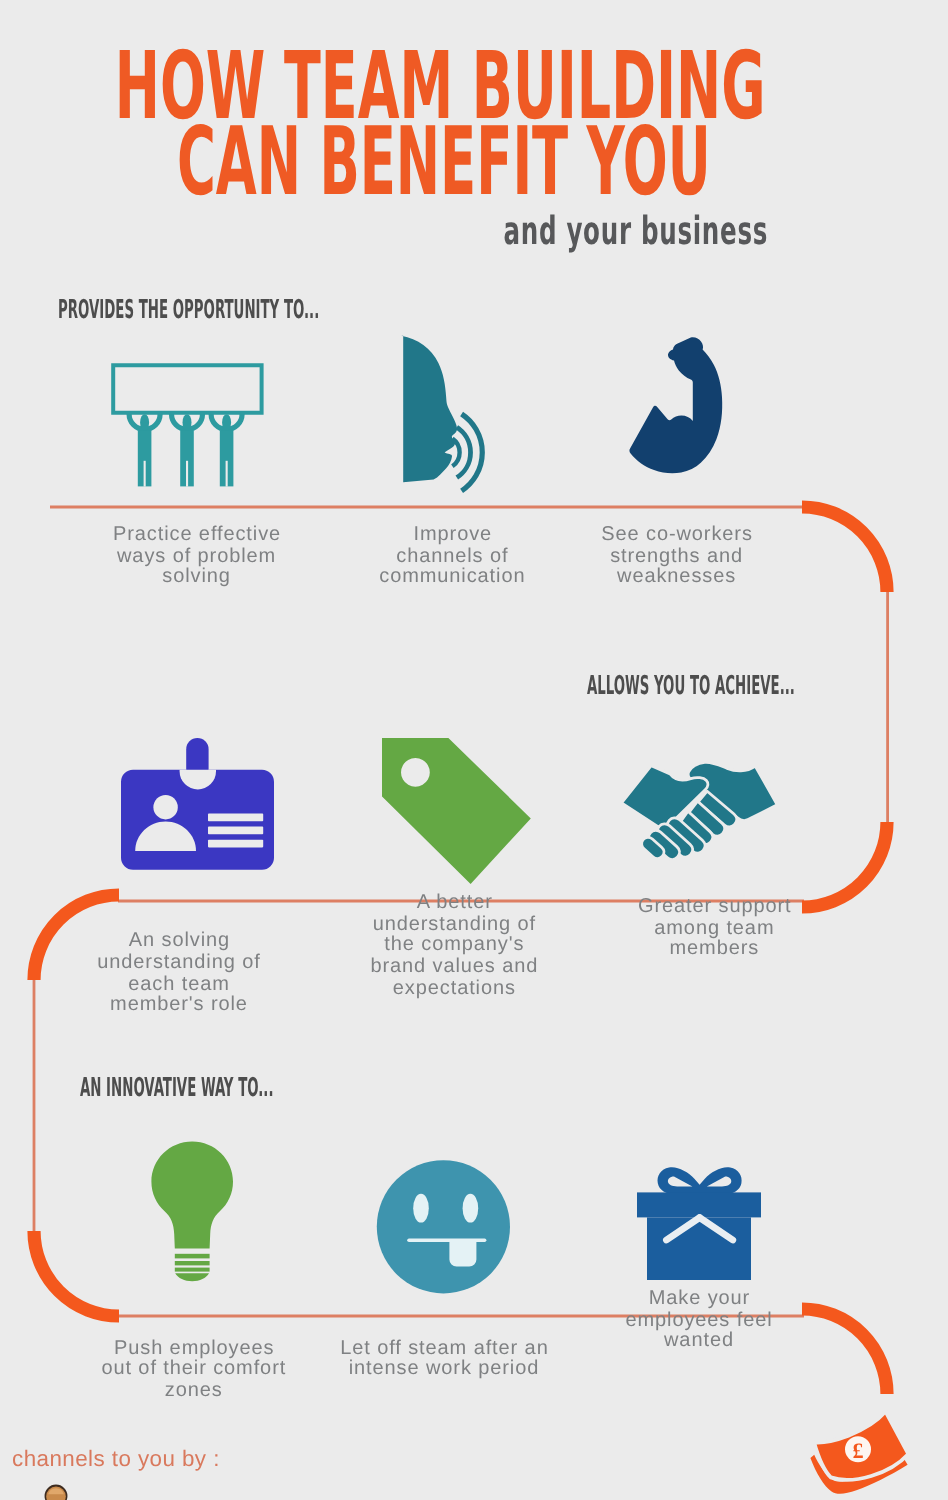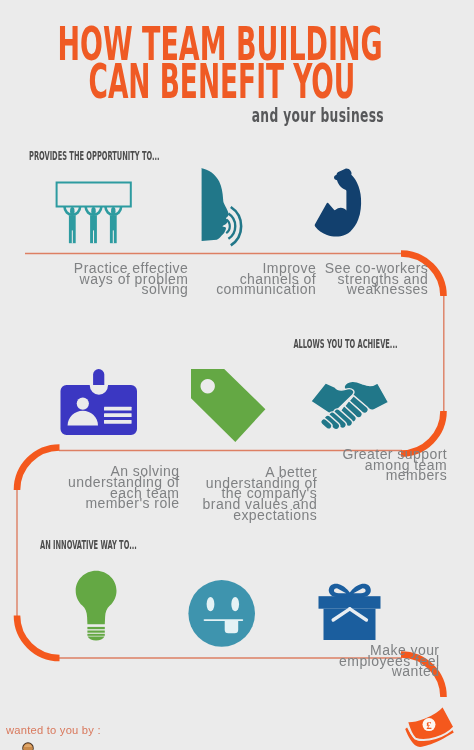--- a/index.html
+++ b/index.html
@@ -23,21 +23,21 @@
             white-space:nowrap;}
 
   
   .sechead{font-family:"DejaVu Sans Condensed","DejaVu Sans",sans-serif;
            font-weight:700;color:#4d4d4d;font-size:13px;white-space:nowrap;
            transform:scaleX(0.57);transform-origin:0 50%;position:absolute;}
   .sechead.r{transform-origin:100% 50%;}
 
   
   .cap{font-family:"Liberation Sans",sans-serif;color:#7f8183;
-       font-size:14px;line-height:10.7px;text-align:right;position:absolute;
+       font-size:10px;line-height:10.7px;text-align:center;position:absolute;
        white-space:pre-line;letter-spacing:0.45px;text-indent:0.45px;
        transform:translateX(-50%);}
 
   svg{display:block;overflow:visible;}
   .icon{position:absolute;}
 
   #brought-by{position:absolute;left:6px;top:723.5px;
        font-family:"Liberation Sans",sans-serif;color:#d9795d;
        font-size:11.2px;letter-spacing:0.22px;white-space:nowrap;}
 </style>
@@ -183,21 +183,21 @@
   <div class="cap" style="left:89.5px;top:466.3px;width:180px;">An solving
 understanding of
 each team
 member's role</div>
   <svg class="icon" style="left:190px;top:368px;" width="78" height="76" viewBox="0 0 78 76">
     <path fill="#64a844" fill-rule="evenodd" d="M1.0 1.0 H34.2 L75.4 41.2 L45.3 74.0 L2.3 31.5 L1.0 30.3 Z
          M17.7 11.0 a7.2 7.2 0 1 0 0.01 0 z"></path>
     <circle cx="17.7" cy="18.2" r="5.2" fill="#ebebeb"></circle>
   </svg>
 
-  <div class="cap" style="left:227.2px;top:467px;width:180px;">A better
+  <div class="cap" style="left:227.2px;top:447px;width:180px;">A better
 understanding of
 the company's
 brand values and
 expectations</div>
   <svg class="icon" style="left:310px;top:380px;" width="80" height="50" viewBox="0 0 80 50">
     <g fill="#217789" stroke="#ebebeb" stroke-width="1.4" stroke-linejoin="round" stroke-linecap="round">
 
       <path d="M67.6 3.0 L78.6 22.4 L64.0 29.8
         C62.2 30.7 60.4 30.3 58.6 28.8 L36.4 10.9
         C34.6 9.4 33.6 7.4 34.4 5.8 C35.4 3.6 38.6 1.5 42.4 1.2
@@ -249,30 +249,35 @@
         C11.9 42.0 10.5 38.4 7.3 35.6
         C3.2 32.0 0.7 26.8 0.7 20.8
         C0.7 9.8 9.8 0.8 21.1 0.8 Z"></path>
       <rect x="12.4" y="56.9" width="17.4" height="2.3"></rect>
       <rect x="12.4" y="60.5" width="17.4" height="2.2"></rect>
       <rect x="12.4" y="63.8" width="17.4" height="2.0"></rect>
       <path d="M12.6 66.6 h16.9 c-1.4 2.4 -4.6 4.0 -8.4 4.0 c-3.9 0 -7.1 -1.6 -8.5 -4.0 z"></path>
     </g>
   </svg>
 
+  <div class="cap" style="left:96.9px;top:669.5px;width:180px;">Push employees
+out of their comfort
+zones</div>
   <svg class="icon" style="left:188px;top:580px;" width="68" height="68" viewBox="0 0 68 68">
     <circle cx="33.7" cy="33.4" r="33.3" fill="#3e94ae"></circle>
     <g fill="#e4f2f5">
       <ellipse cx="22.5" cy="24.1" rx="3.9" ry="7.2"></ellipse>
       <ellipse cx="47.2" cy="24.1" rx="3.9" ry="7.2"></ellipse>
       <rect x="15.6" y="39.2" width="39.6" height="1.8" rx="0.9"></rect>
       <path d="M36.7 40.2 h13.5 v9.5 a3.6 3.6 0 0 1 -3.6 3.6 h-6.3 a3.6 3.6 0 0 1 -3.6 -3.6 z"></path>
     </g>
   </svg>
 
+  <div class="cap" style="left:222px;top:669.5px;width:180px;">Let off steam after an
+intense work period</div>
   <svg class="icon" style="left:318px;top:583px;" width="63" height="58" viewBox="0 0 63 58">
     <g fill="#1b5e9e">
       <path d="M16.5 0.8
         C20.6 0.0 25.8 2.8 29.3 6.5 L31.8 9.4 L34.3 6.5
         C37.8 2.8 43.0 0.0 47.1 0.8
         C51.2 1.6 53.4 5.0 52.7 8.6
         C52.0 12.0 48.6 14.3 43.8 14.3 L31.8 14.3 L19.8 14.3
         C15.0 14.3 11.6 12.0 10.9 8.6
         C10.2 5.0 12.4 1.6 16.5 0.8 Z
         M19.0 5.2 C16.9 5.2 15.7 6.5 16.0 8.0 C16.3 9.4 18.0 10.2 20.6 10.2
@@ -285,21 +290,21 @@
     <g stroke="#e9eef2" stroke-width="3.4" stroke-linecap="round" fill="none">
       <path d="M15.2 37.0 L31.8 25.8"></path>
       <path d="M48.4 37.0 L31.8 25.8"></path>
     </g>
   </svg>
 
   <div class="cap" style="left:349.5px;top:645px;width:180px;">Make your
 employees feel
 wanted</div>
 
-  <div id="brought-by">wanted to you by :</div>
+  <div id="brought-by">channels to you by :</div>
 
   <svg class="icon" style="left:15px;top:742px;" width="26" height="12" viewBox="0 0 26 26">
     <circle cx="13" cy="13" r="12.4" fill="#3d2b1f"></circle>
     <circle cx="13" cy="13.4" r="10.6" fill="#c98a4b"></circle>
     <path d="M13 4.5 a8.9 8.9 0 0 1 8.6 6.6 h-17.2 a8.9 8.9 0 0 1 8.6 -6.6 z" fill="#e0a76a"></path>
   </svg>
 
   <svg class="icon" style="left:404px;top:704px;" width="54" height="46" viewBox="0 0 54 46">
     <g fill="#f4581d">
       <path d="M1.2 25.0

